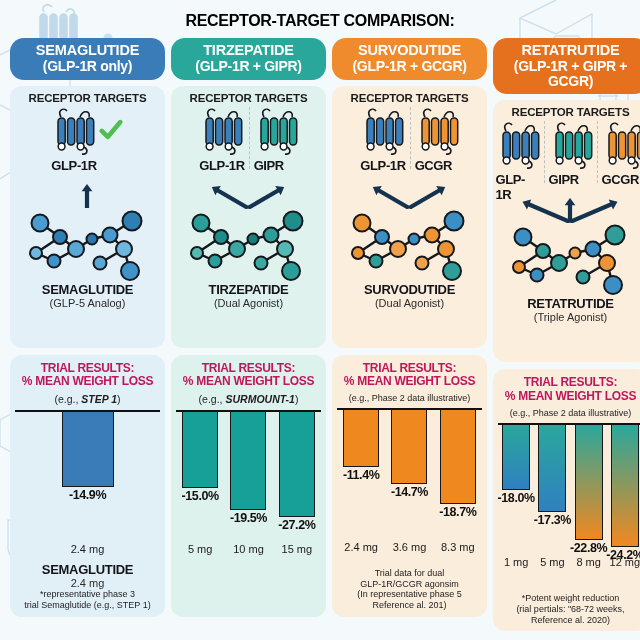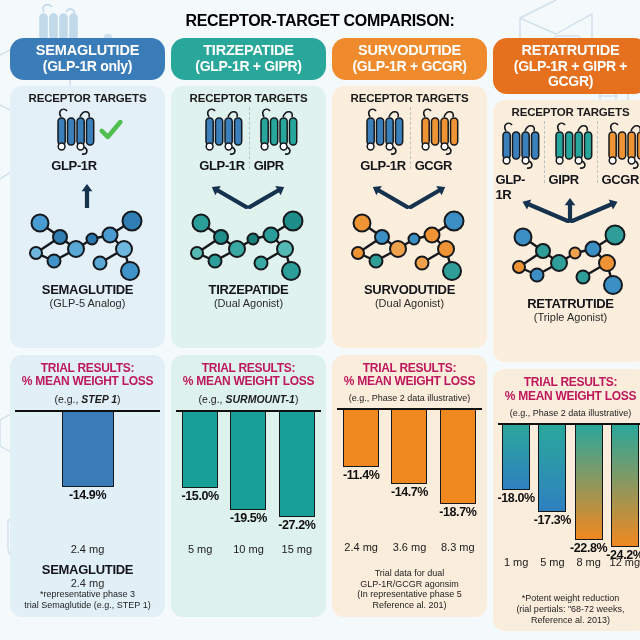--- a/index.html
+++ b/index.html
@@ -565,19 +565,19 @@
       <div class="dose-row">
             <div class="dose" style="width:36.25px">1 mg</div>
             <div class="dose" style="width:36.25px">5 mg</div>
             <div class="dose" style="width:36.25px">8 mg</div>
             <div class="dose" style="width:36.25px">12 mg</div>
           </div>
 
       <div class="foot">
             <div>*Potent weight reduction</div>
             <div>(rial pertials: "68-72 weeks,</div>
-            <div>Reference al. 2013)</div>
+            <div>Reference al. 2020)</div>
           </div>
     </div>
       </div>
     </div>
 
 </div>
 
 </body></html>

